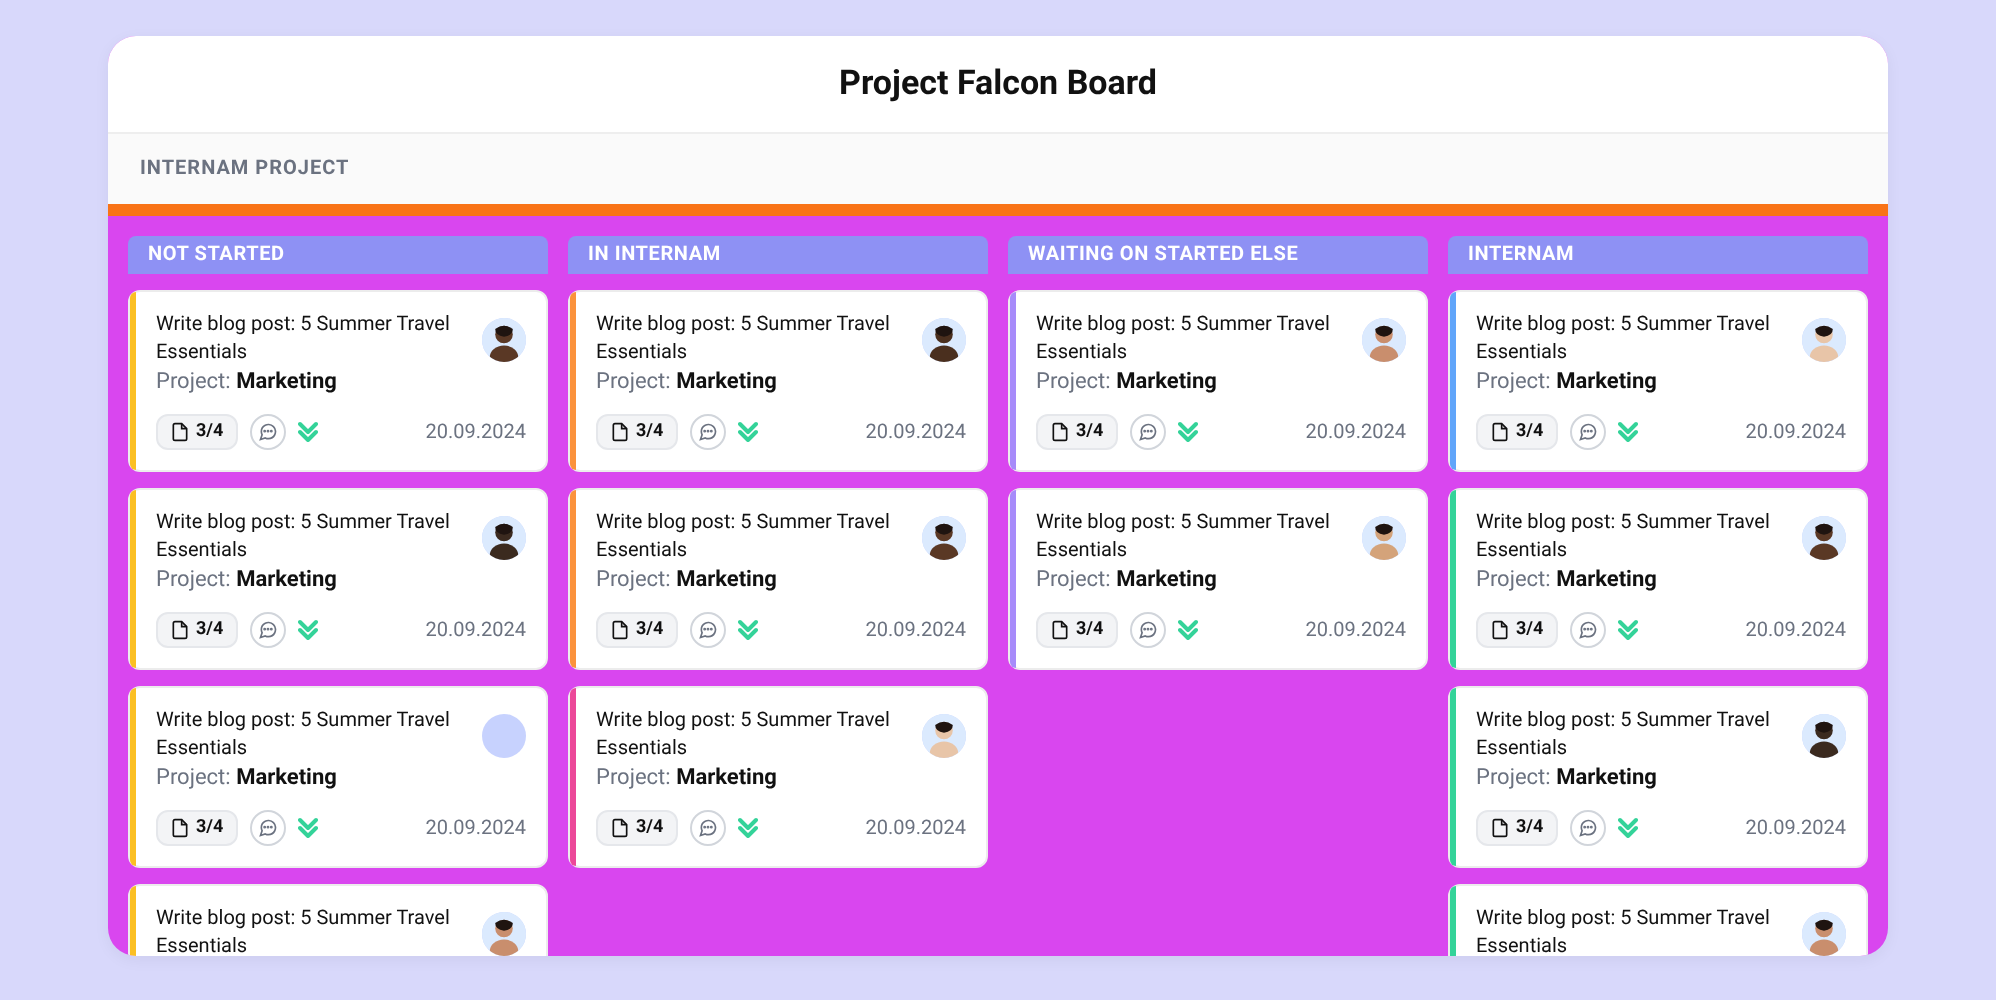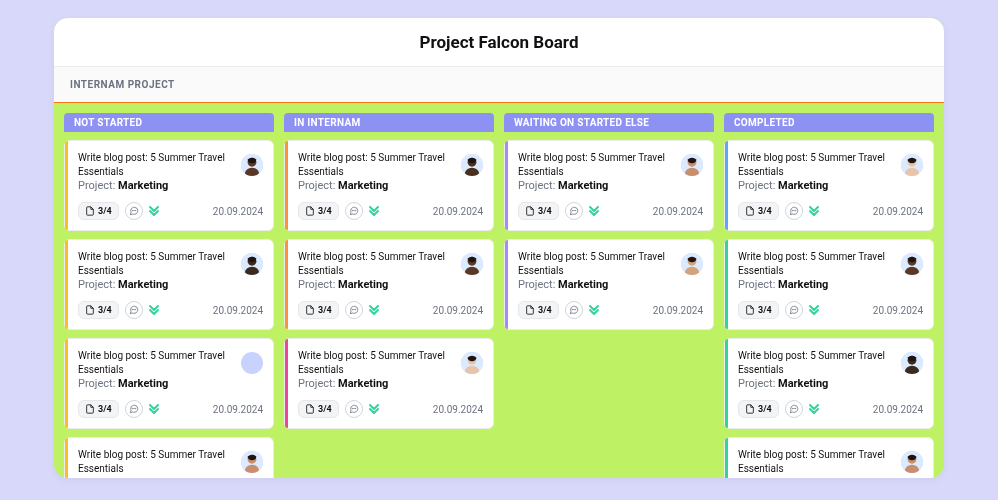--- a/index.html
+++ b/index.html
@@ -1,20 +1,20 @@
 <!DOCTYPE html>
 <html><head>
 <meta charset="utf-8">
 <style>
 *{margin:0;padding:0;box-sizing:border-box;font-family:-apple-system,BlinkMacSystemFont,"Segoe UI",Roboto,sans-serif}
 body{background:#d8d8fb;display:flex;align-items:flex-start;justify-content:center;height:500px;padding:18px 0;overflow:hidden}
-.board-container{background:#bef264;border-radius:14px;width:890px;height:460px;overflow:hidden;box-shadow:0 2px 8px rgba(0,0,0,0.05)}
+.board-container{background:#d946ef;border-radius:14px;width:890px;height:460px;overflow:hidden;box-shadow:0 2px 8px rgba(0,0,0,0.05)}
 .board-header-bar{background:#fff;padding:14px 0;border-bottom:1px solid #eee;text-align:center}
 .board-title{font-size:17px;font-weight:700;color:#111}
-.section-title{font-size:10px;font-weight:700;color:#6b7280;letter-spacing:0.5px;padding:12px 16px;border-bottom:1px solid #f97316;background:#fafafa}
+.section-title{font-size:10px;font-weight:700;color:#6b7280;letter-spacing:0.5px;padding:12px 16px;border-bottom:6px solid #f97316;background:#fafafa}
 .columns{display:flex;gap:10px;padding:10px 10px 0;overflow:hidden}
 .column{flex:1;display:flex;flex-direction:column;min-width:0}
 .column-header{font-size:10px;font-weight:700;color:#fff;padding:4px 10px;border-top-left-radius:4px;border-top-right-radius:4px;letter-spacing:0.3px}
 .column-body{display:flex;flex-direction:column;gap:8px;margin-top:8px}
 .card{background:#fff;border:1px solid #ececec;border-radius:6px;padding:10px 10px 10px 13px;position:relative;cursor:pointer}
 .card::before{content:"";position:absolute;left:0;top:0;bottom:0;width:3px;border-top-left-radius:6px;border-bottom-left-radius:6px}
 .card[data-accent="yellow"]::before{background:#fbbf24}
 .card[data-accent="orange"]::before{background:#fb923c}
 .card[data-accent="pink"]::before{background:#ec4899}
 .card[data-accent="purple"]::before{background:#a78bfa}
@@ -402,21 +402,21 @@
                     <polyline points="1,7 5,11 9,7"></polyline>
                   </svg>
           </span>
         </div>
         <span class="date">20.09.2024</span>
       </div>
     </div>
         </div>
       </div>
       <div class="column">
-        <div class="column-header" style="background: rgb(142, 145, 244);">COMPLETED</div>
+        <div class="column-header" style="background: rgb(142, 145, 244);">INTERNAM</div>
         <div class="column-body">
           <div class="card" data-accent="blue">
       <div class="card-top">
         <div class="card-title">Write blog post: 5 Summer Travel Essentials</div>
         <div class="avatar">
                 <svg viewBox="0 0 40 40">
                   <rect width="40" height="40" fill="#dbeafe"></rect>
                   <circle cx="20" cy="15" r="8" fill="#e8c5a8"></circle>
                   <ellipse cx="20" cy="36" rx="13" ry="11" fill="#e8c5a8"></ellipse>
                   <path d="M12 10 Q20 4 28 10 Q28 16 20 17 Q12 16 12 10" fill="#1f1410"></path>

